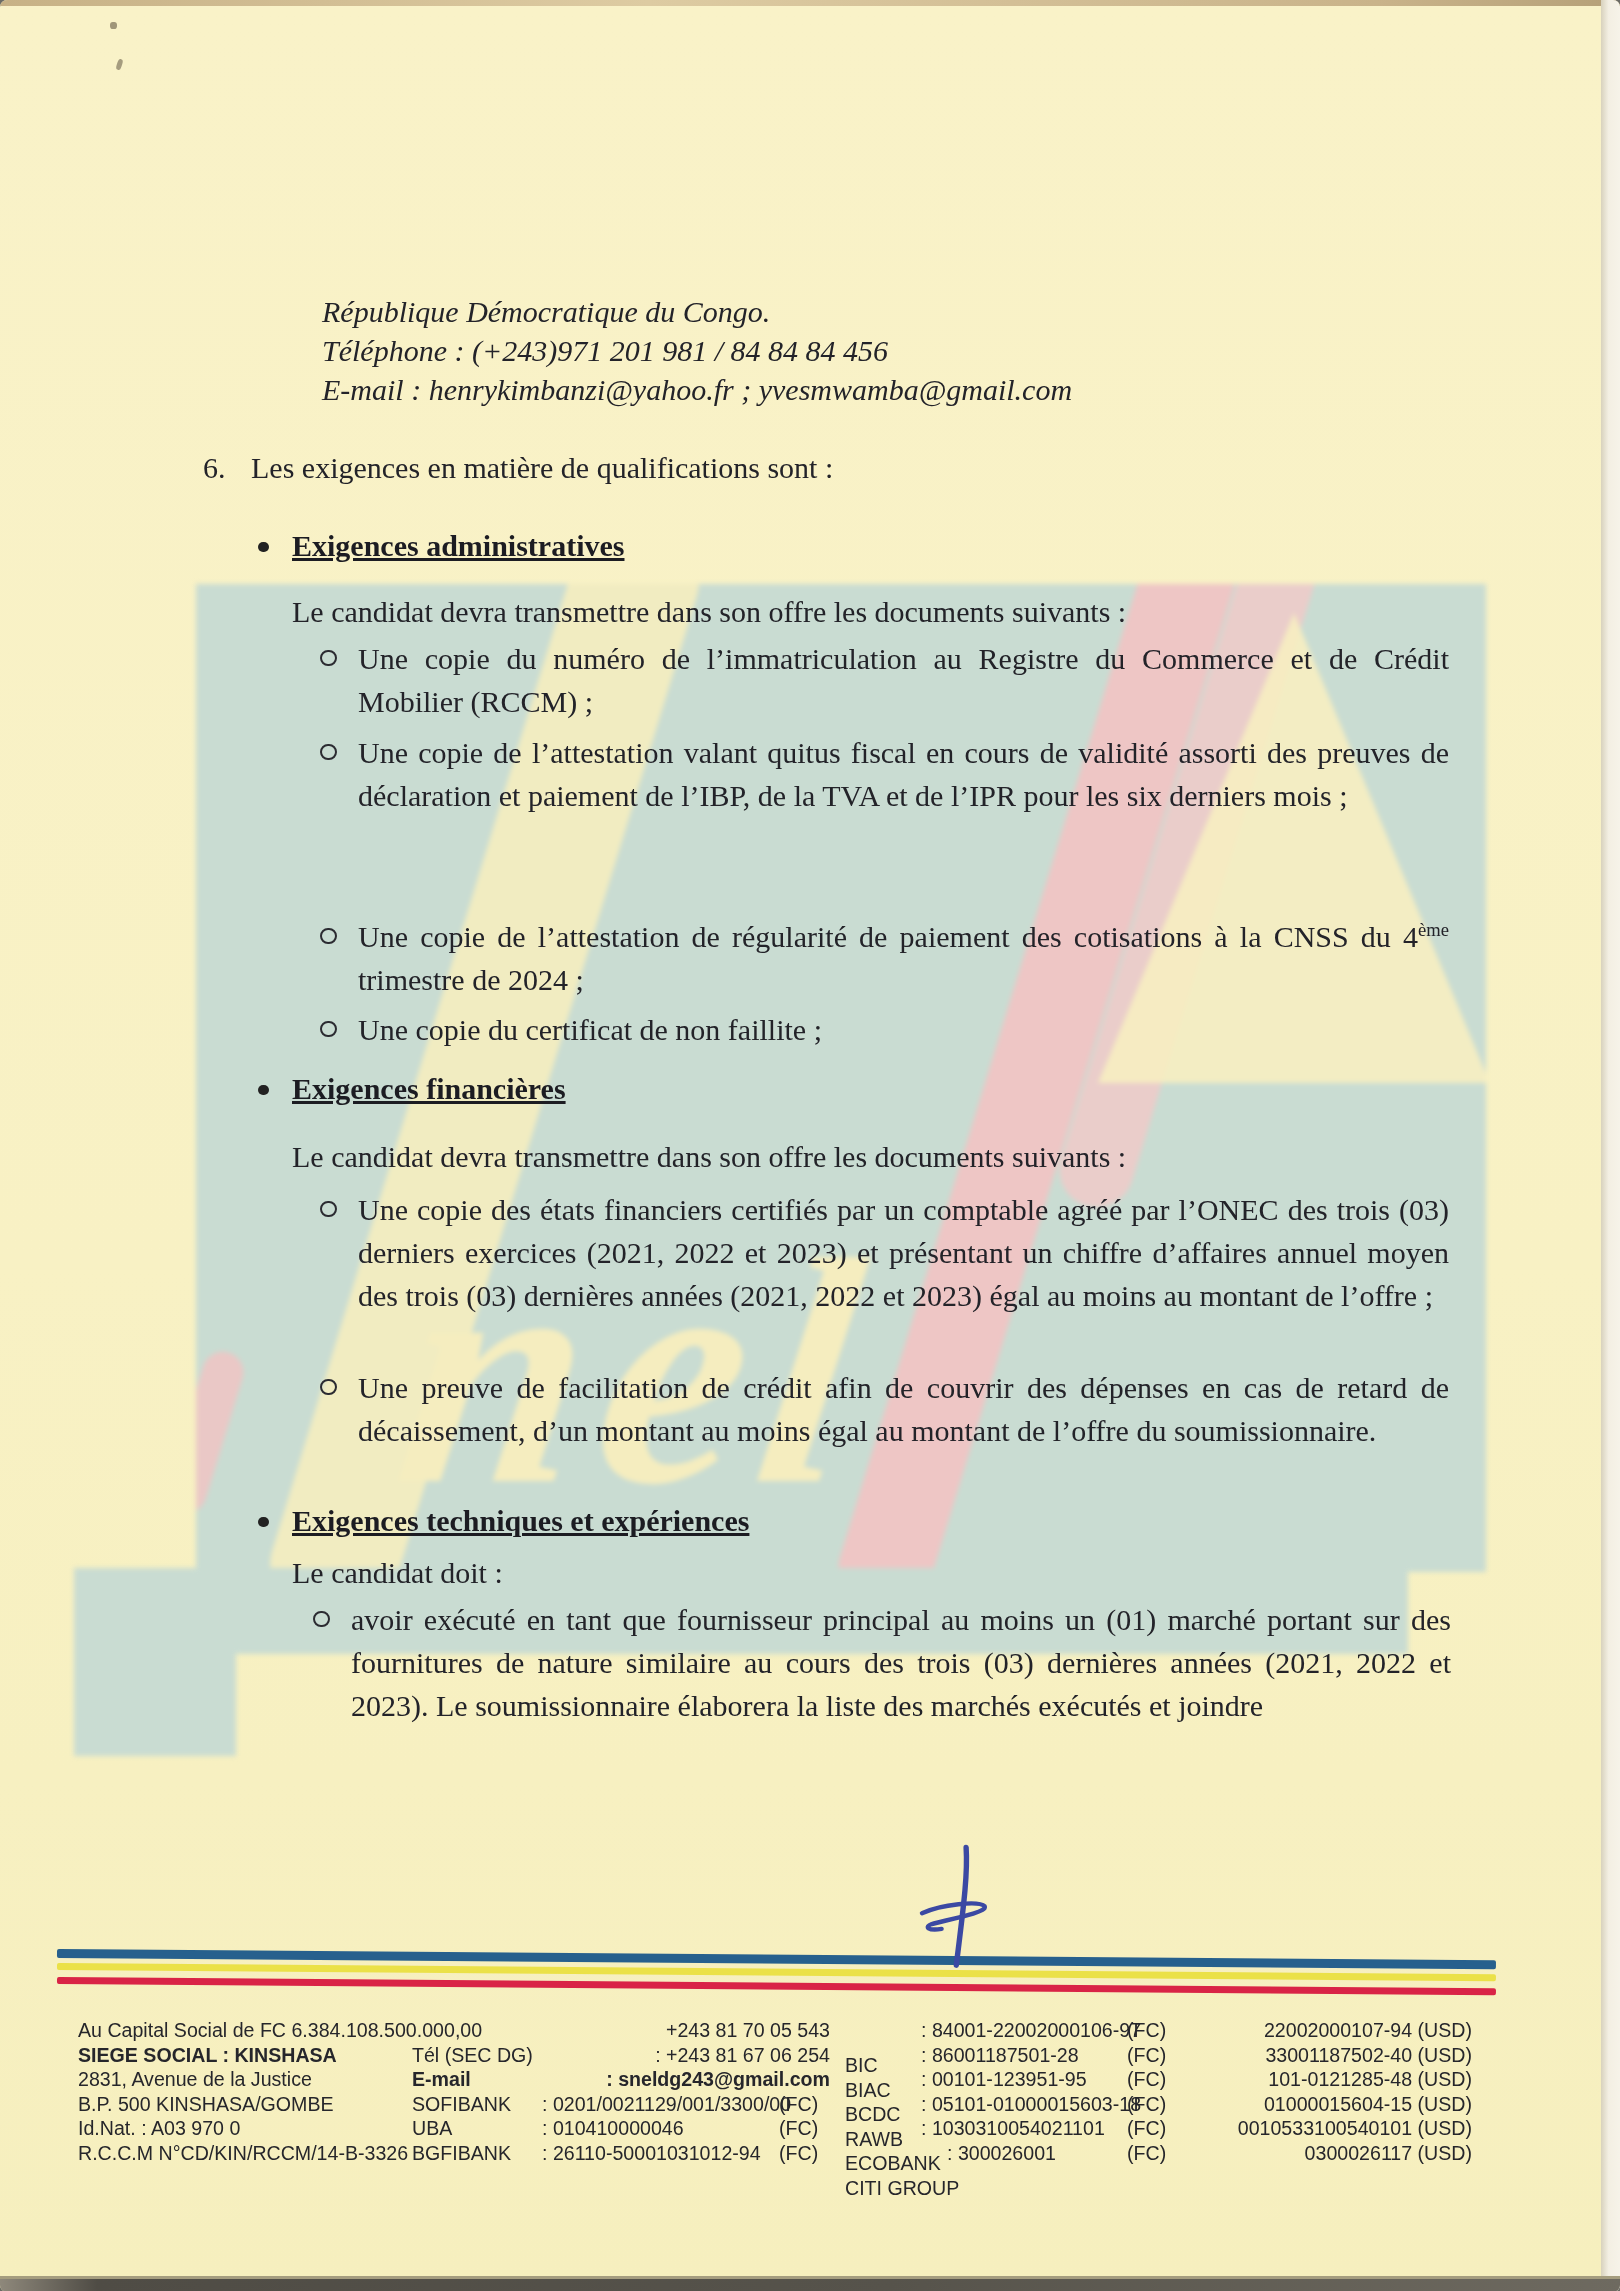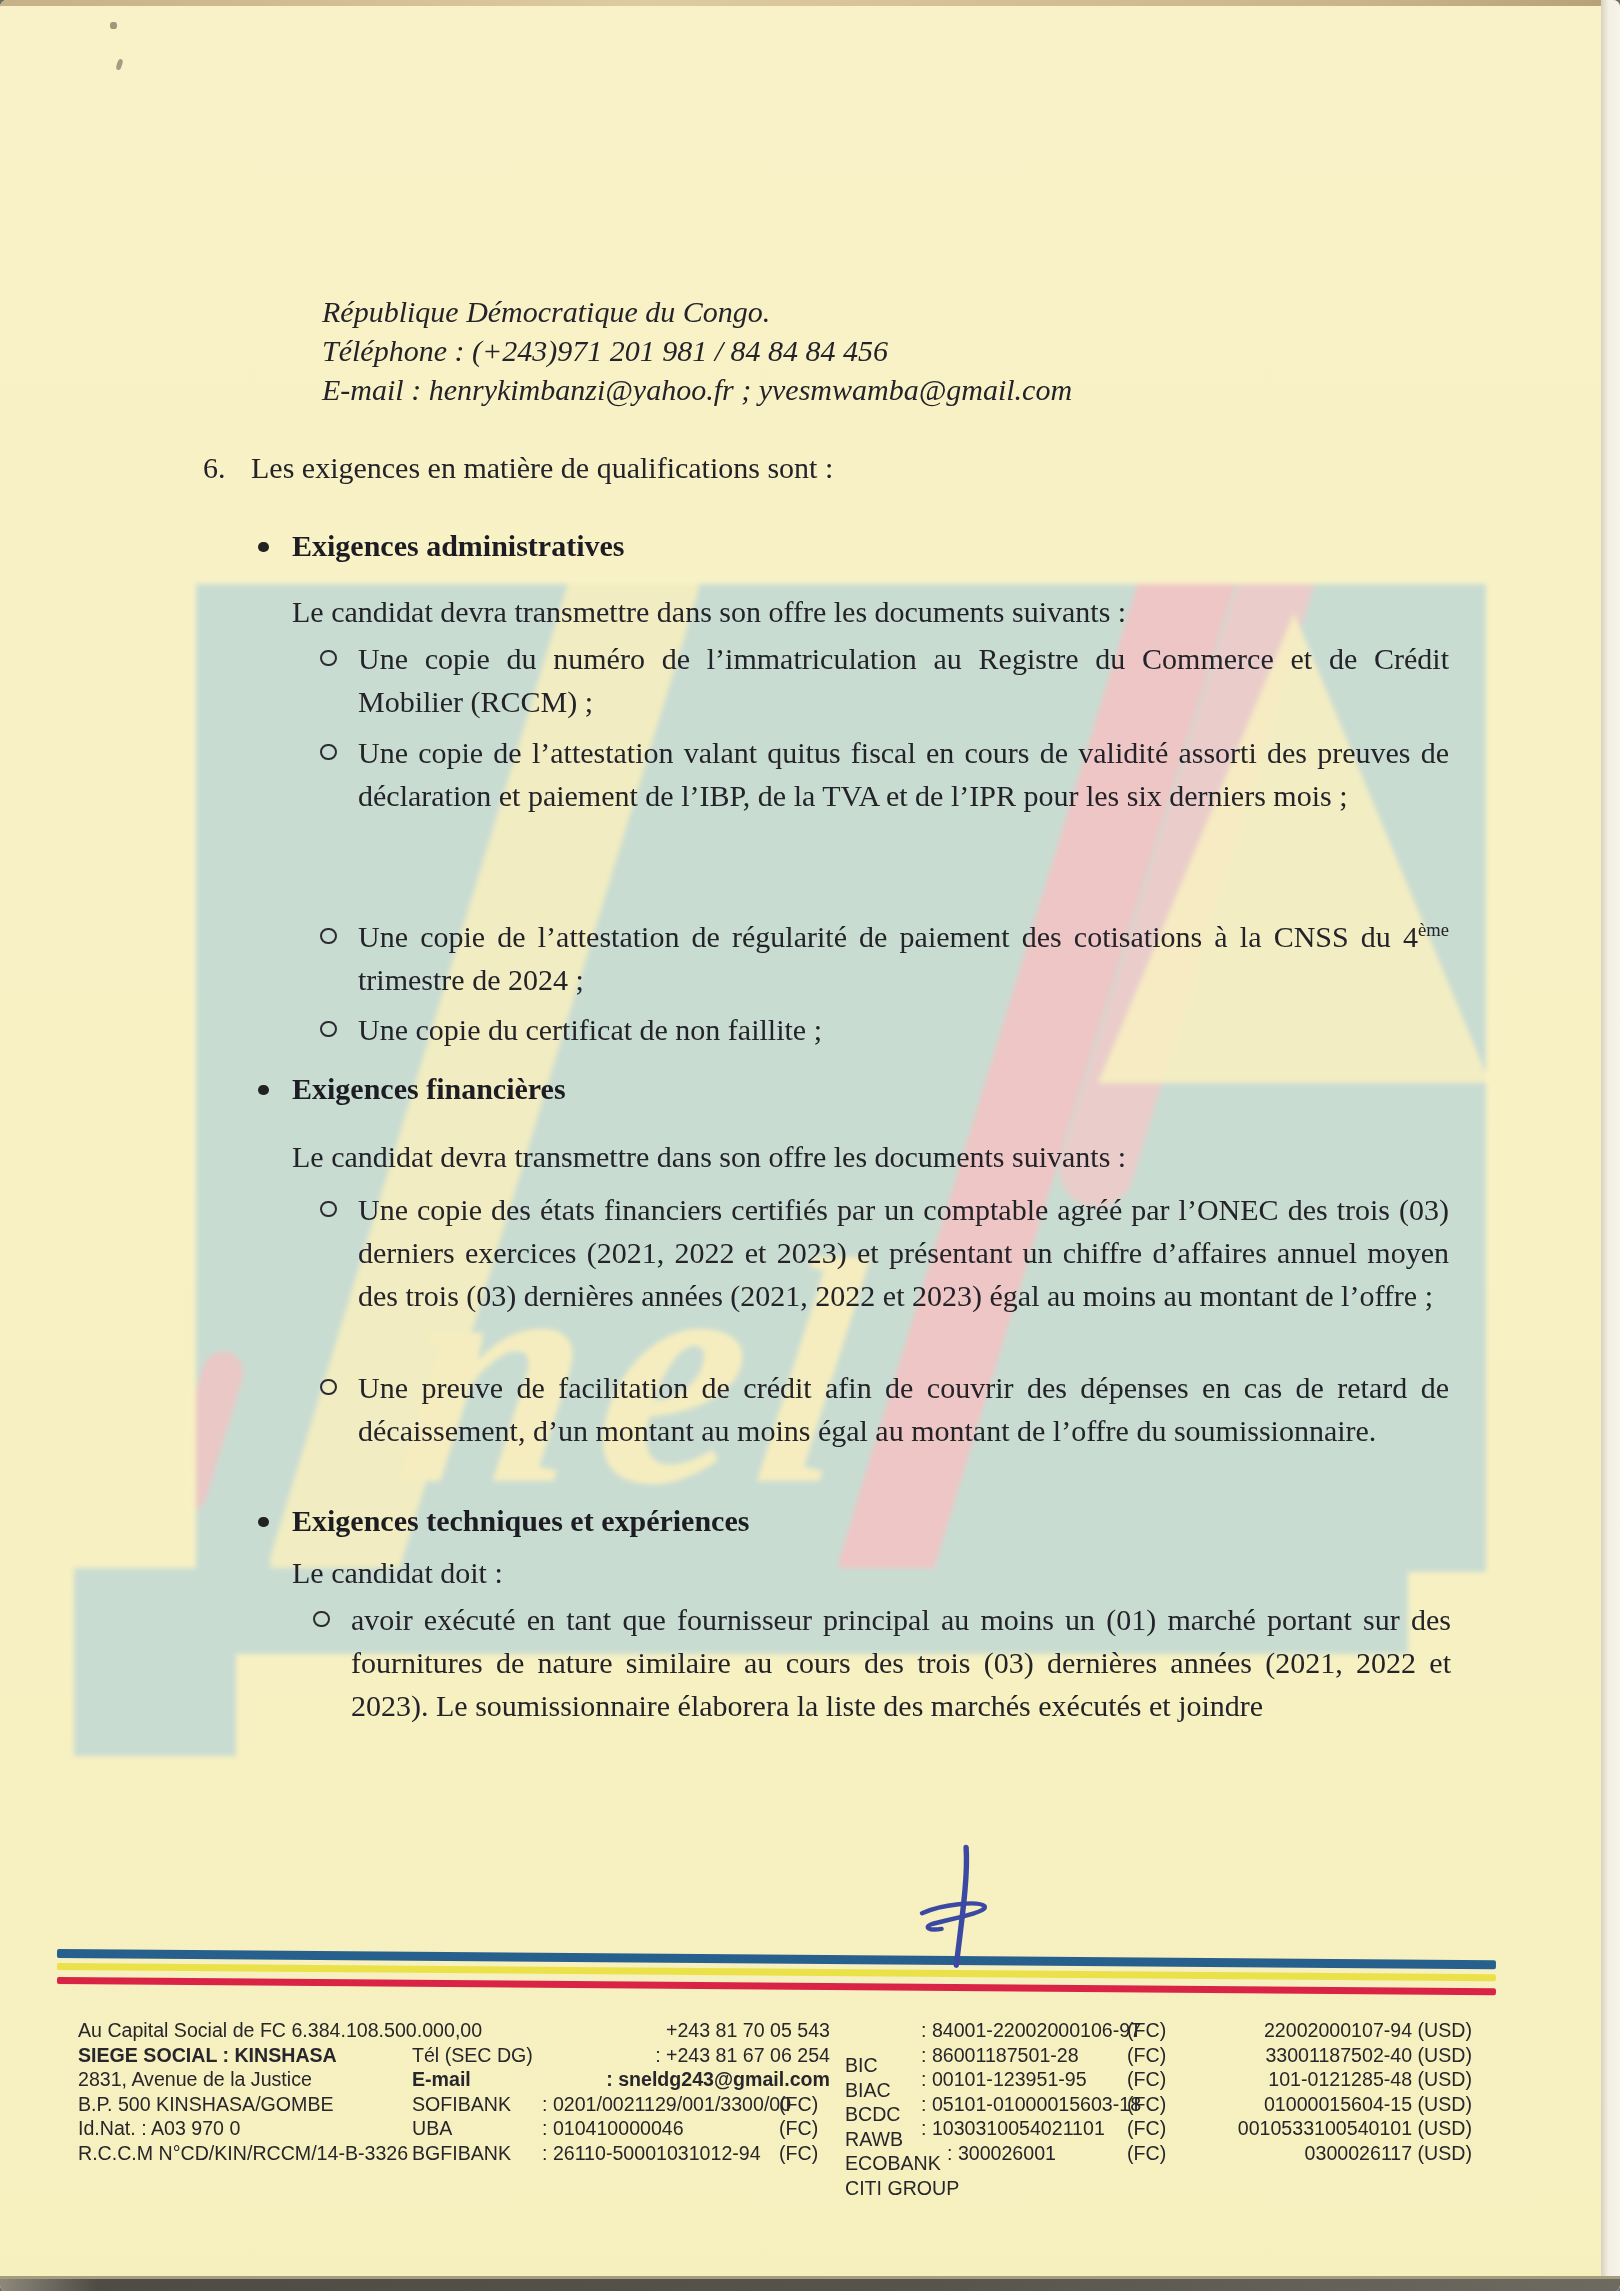--- a/index.html
+++ b/index.html
@@ -36,21 +36,21 @@
   #wm-letters{position:absolute;left:211px;top:627px;font:bold italic 323px "Liberation Serif",serif;
     color:#f5edbf;letter-spacing:17.6px;transform:skewX(-8deg);line-height:323px;}
 
   
   #content{position:absolute;inset:0;z-index:2;}
   .abs{position:absolute;}
   #letterhead{left:322px;top:292px;width:882px;font-style:italic;font-size:30px;line-height:39px;}
   #clause6{left:203px;top:451px;width:1078px;font-size:30px;}
   #clause6 .num{position:absolute;left:0;}
   #clause6 .txt{position:absolute;left:48px;width:980px;}
-  .sec-heading{left:292px;font-size:30px;font-weight:bold;color:#1c1c22;}
+  .sec-heading{left:292px;font-size:30px;font-weight:bold;color:#1c1c22;text-decoration:underline;}
   .sec-heading .dot{position:absolute;left:-34px;top:12.7px;width:10.8px;height:10.8px;background:#222;border-radius:50%;}
   .intro{left:292px;width:1166px;font-size:30px;line-height:43px;}
   .bullet{left:358px;width:1091px;font-size:30px;line-height:43px;text-align:justify;}
   .bullet .ring{position:absolute;left:-38px;top:12.7px;width:12.7px;height:12.7px;border:2.5px solid #2b2b31;border-radius:50%;background:transparent;}
   .bullet sup{font-size:18.6px;line-height:0;}
   #bullet-t1{left:351px;width:1100px;}
 
   
   .sep{position:absolute;left:57px;width:1439px;transform:rotate(0.45deg);transform-origin:left center;z-index:2;border-radius:2px;}
   #sep-blue{top:1949px;height:8.8px;background:#27608d;}

